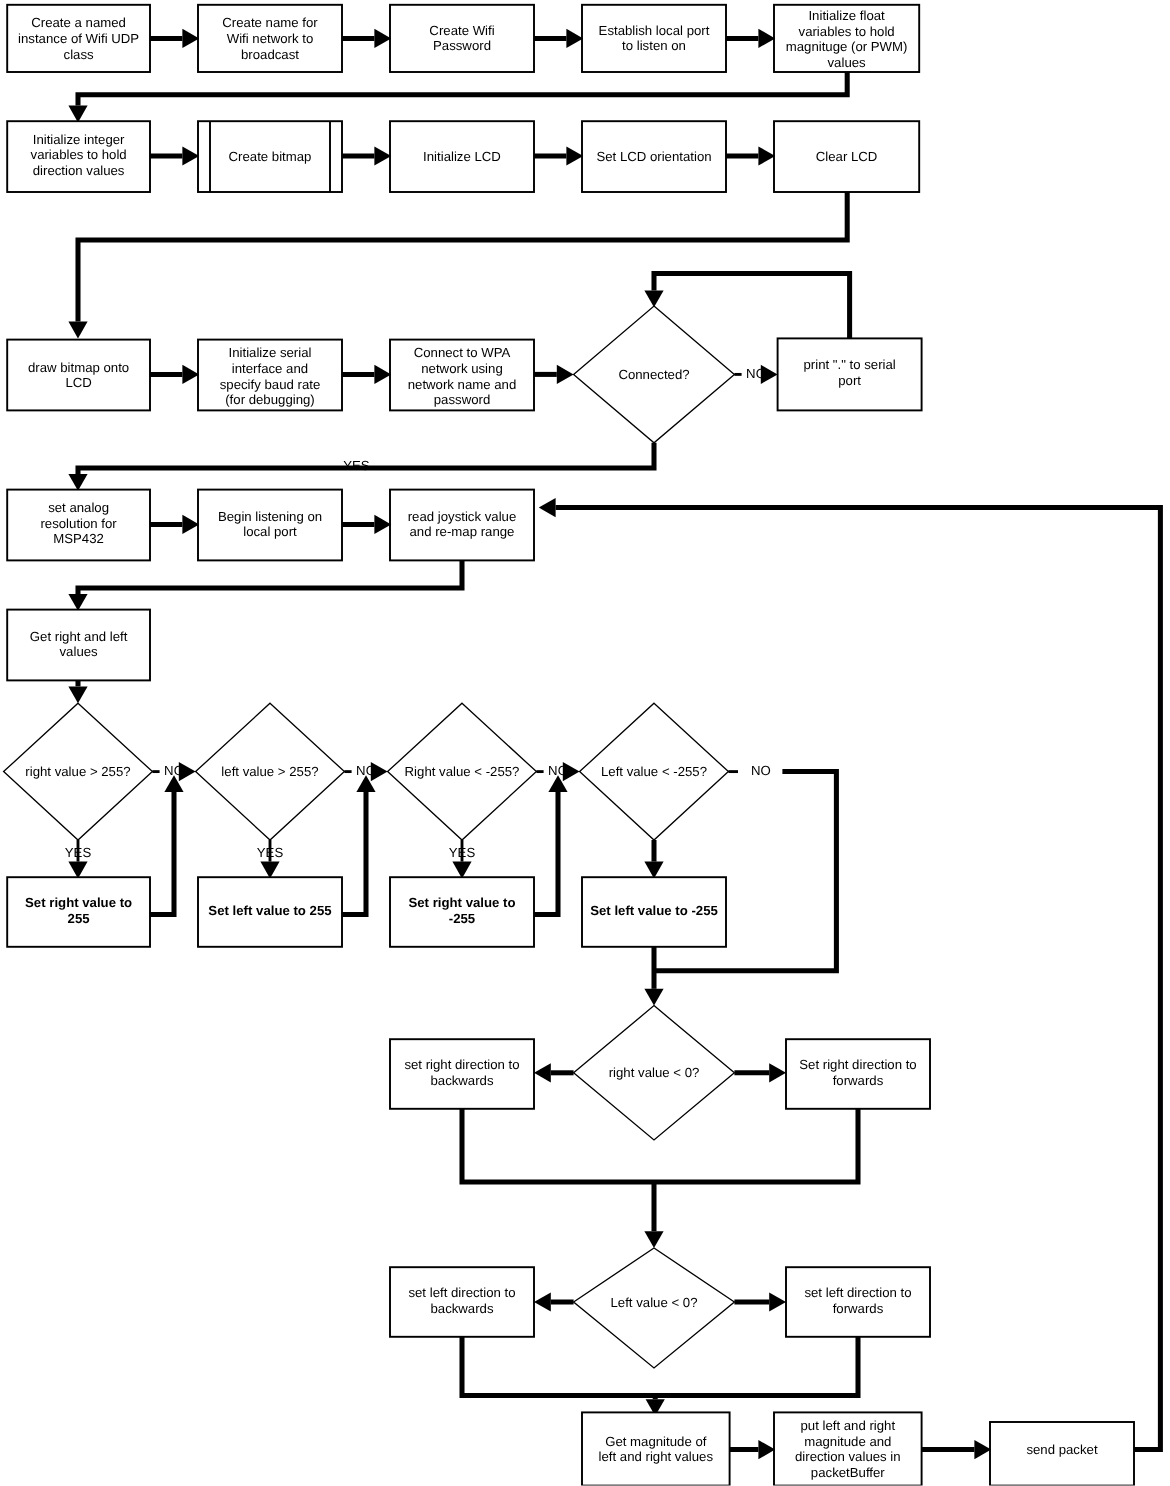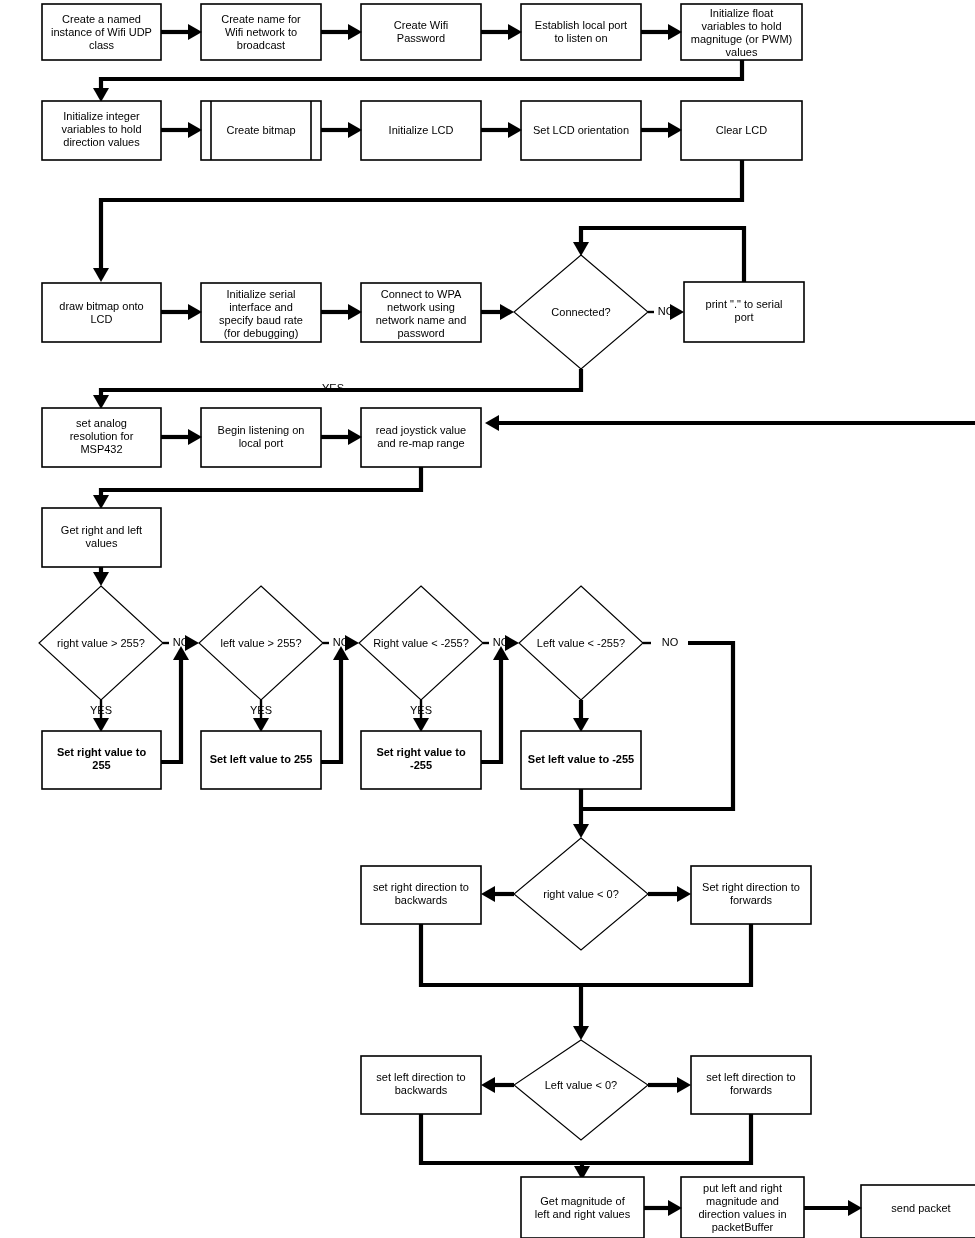--- a/index.html
+++ b/index.html
@@ -6,21 +6,20 @@
     margin: 0;
     padding: 0;
     background: #ffffff;
   }
   #stage {
     position: relative;
     width: 875px;
     height: 1238px;
     background: #ffffff;
     font-family: "Liberation Sans", sans-serif;
-    margin-left: 36px;
   }
   svg.flow {
     position: absolute;
     top: 0;
     left: 0;
     width: 975px;
     height: 1238px;
     overflow: visible;
   }
   .node-rect {

